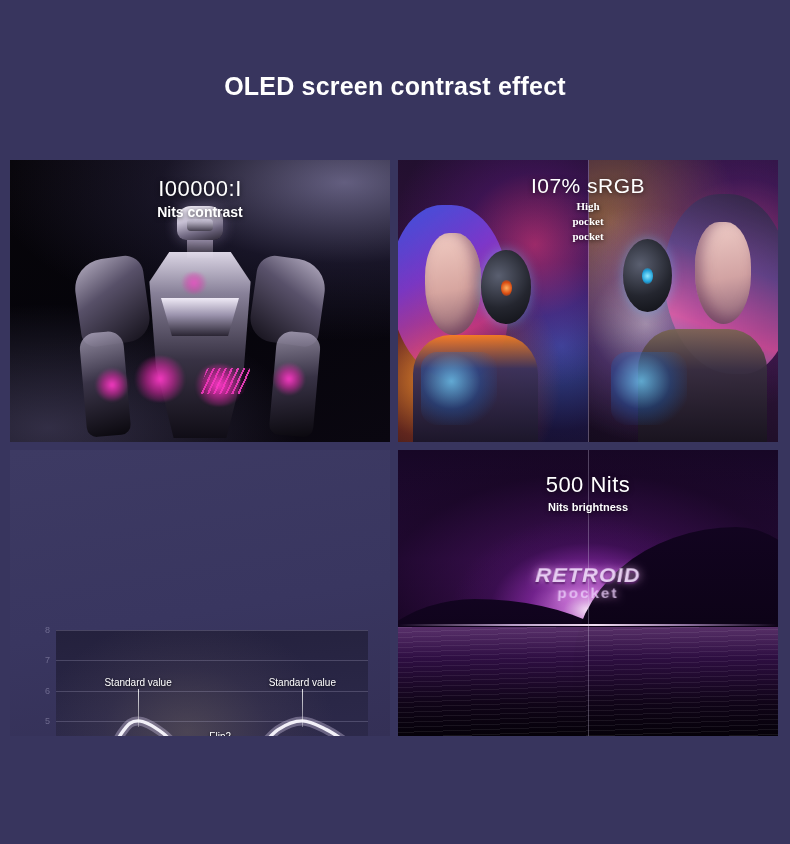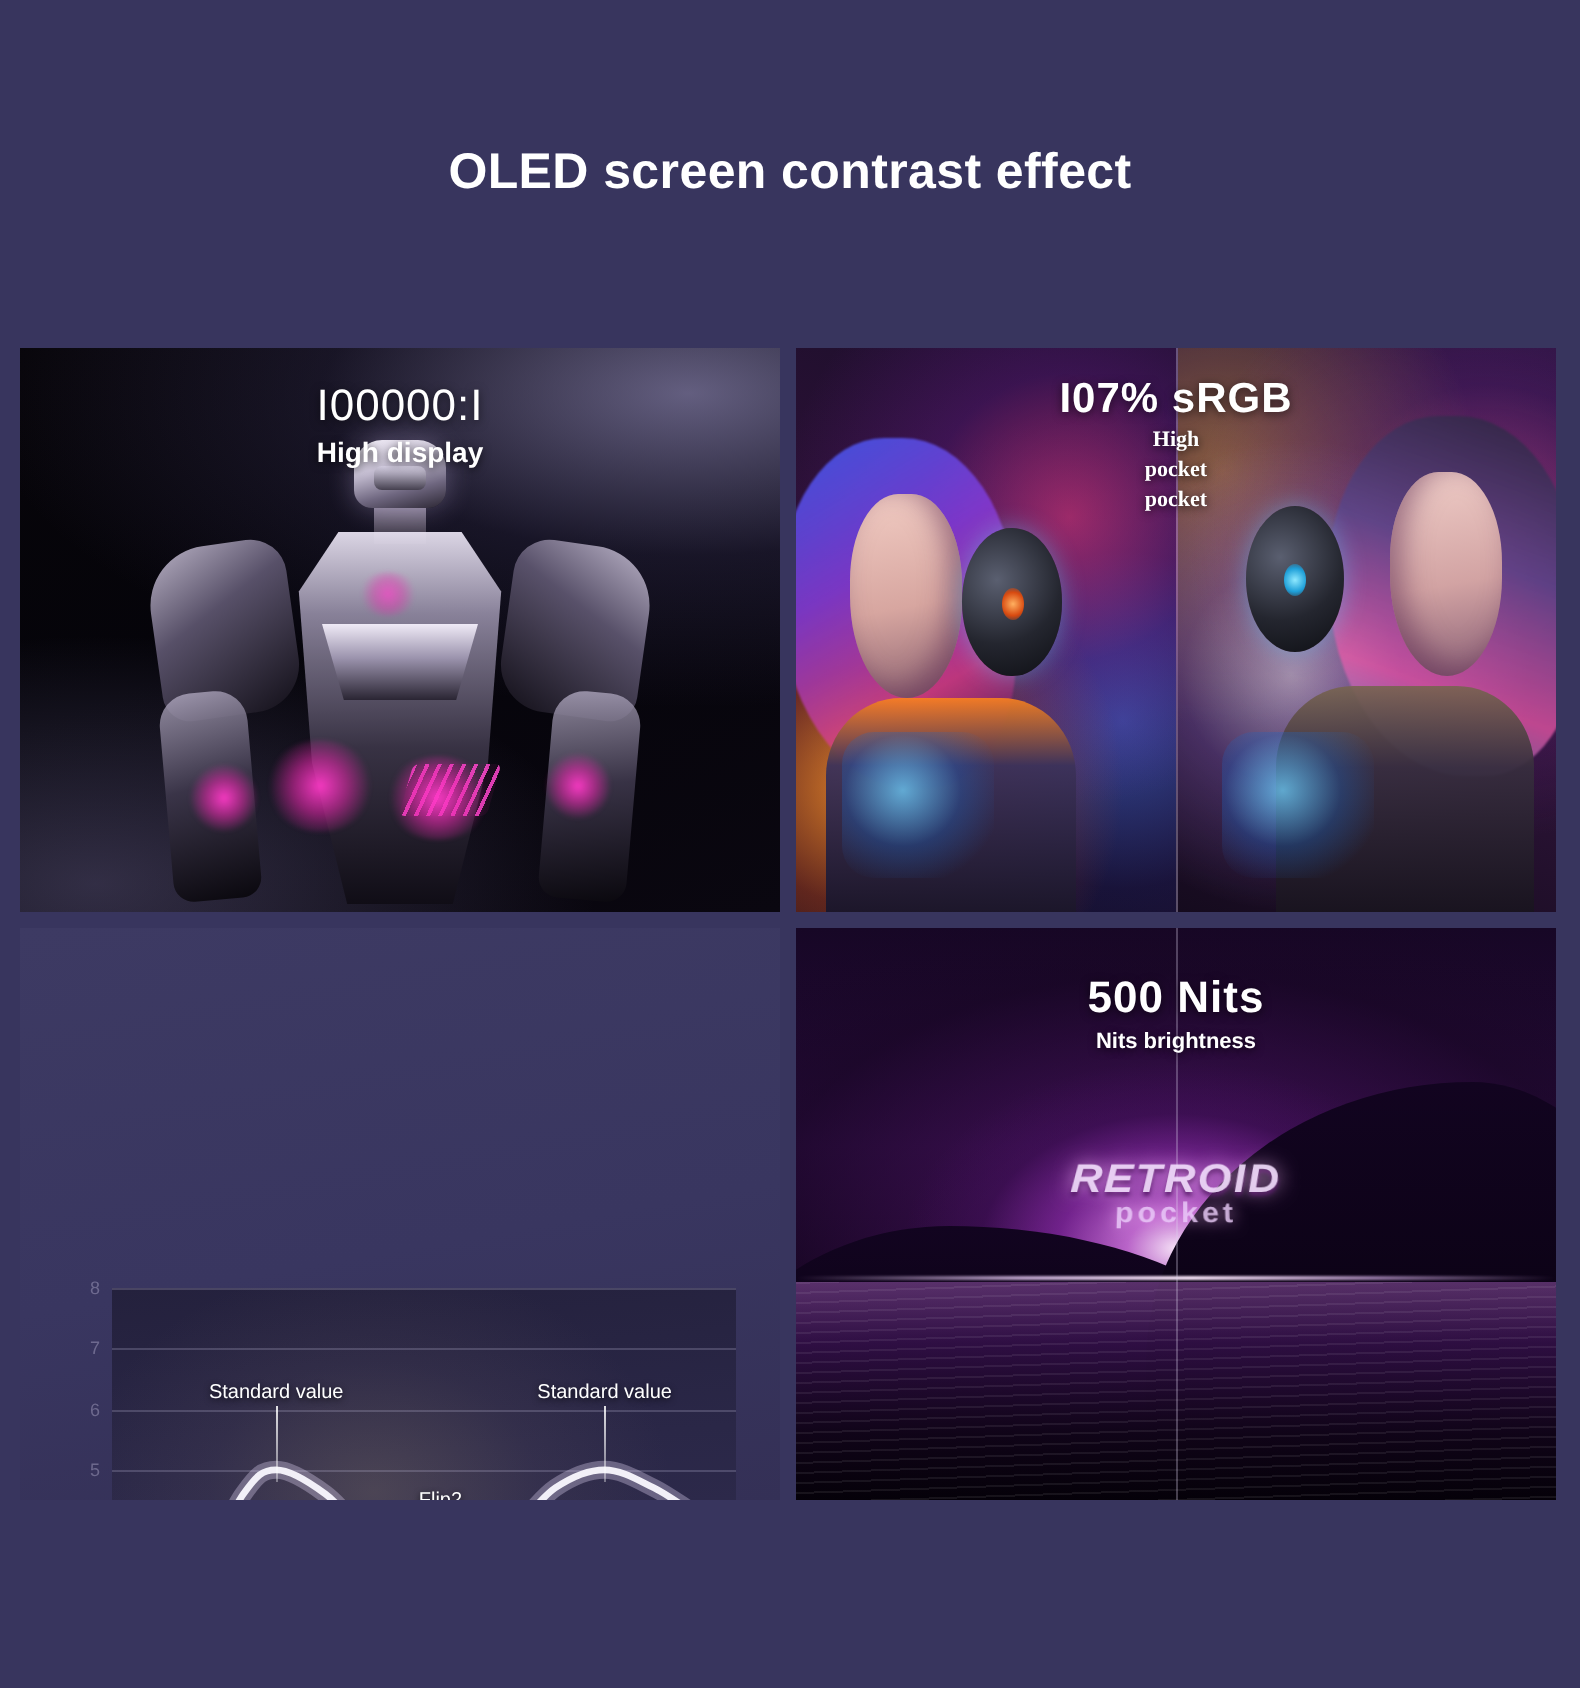--- a/index.html
+++ b/index.html
@@ -24,21 +24,21 @@
     color: #ffffff;
     font-size: 25px;
     font-weight: bold;
     letter-spacing: 0.2px;
   }
 
   
   .panel-grid {
     position: absolute;
     left: 10px;
-    top: 174px;
+    top: 160px;
     width: 768px;
     height: 500px;
     display: grid;
     grid-template-columns: 380px 380px;
     grid-template-rows: 282px 286px;
     gap: 8px;
   }
 
   .panel { position: relative; overflow: hidden; }
 
@@ -279,21 +279,21 @@
   .retroid-sub {
     font-size: 15px; font-weight: bold;
     letter-spacing: 2px; margin-top: -3px;
     color: rgba(235,205,250,0.8);
     text-shadow: 0 0 8px rgba(255,190,255,0.7);
   }
 
   
   .cap { position: absolute; text-align: center; color: #ffffff; }
   .cap-big {
-    font-size: 22px; font-weight: 700; letter-spacing: 0.5px;
+    font-size: 22px; font-weight: 400; letter-spacing: 0.5px;
     text-shadow: 0 1px 5px rgba(0,0,0,0.6);
   }
   .cap-sub {
     font-size: 14px; font-weight: bold;
     text-shadow: 0 1px 4px rgba(0,0,0,0.7);
   }
 
   .cap-contrast { left: 50%; top: 16px; transform: translateX(-50%); }
   .cap-contrast .cap-big { font-weight: 400; }
   .cap-contrast .cap-sub { margin-top: 2px; }
@@ -332,21 +332,21 @@
       <div class="robot-visor"></div>
       <div class="glow-pink gp5"></div>
       <div class="robot-grill"></div>
       <div class="glow-pink gp1"></div>
       <div class="glow-pink gp2"></div>
       <div class="glow-pink gp3"></div>
       <div class="glow-pink gp4"></div>
     </div>
     <div class="cap cap-contrast">
       <div class="cap-big">I00000:I</div>
-      <div class="cap-sub">High display</div>
+      <div class="cap-sub">Nits contrast</div>
     </div>
   </div>
 
   <div class="panel p-srgb">
     <div class="portrait pa">
       <div class="figure-hair"></div>
       <div class="figure-face"></div>
       <div class="figure-headset">
         <div class="headset-led"></div>
       </div>

